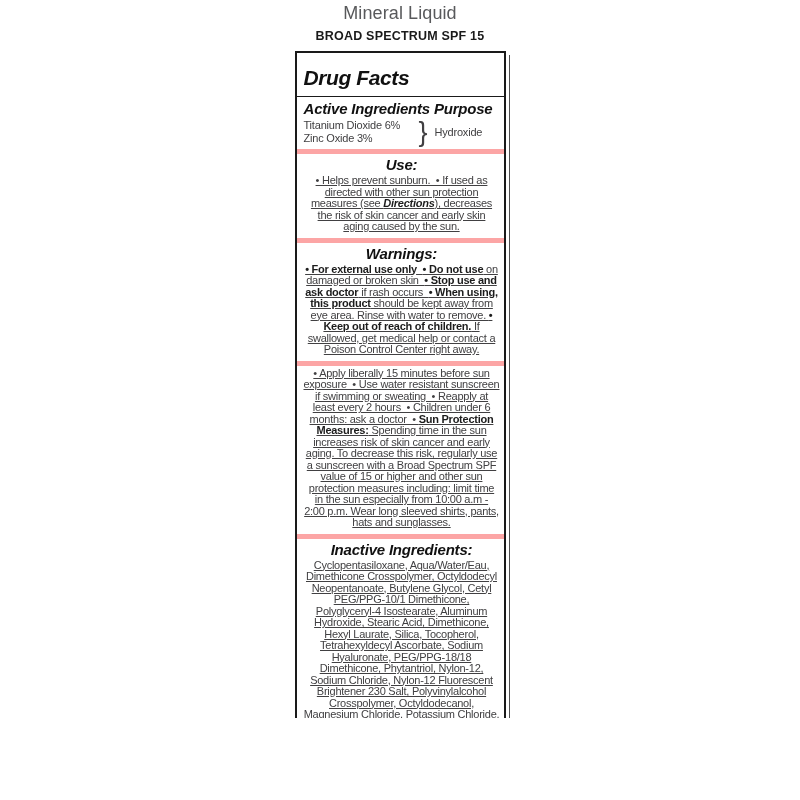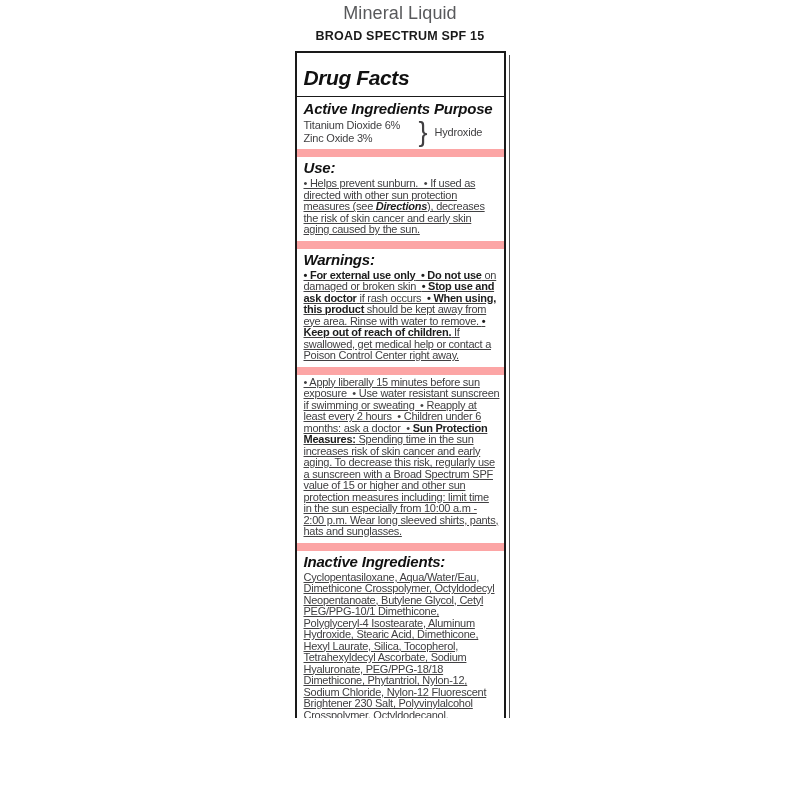--- a/index.html
+++ b/index.html
@@ -93,22 +93,23 @@
     margin: 0 7px 0 2px;
   }
   .purpose-value {
     color: #414042;
     font-size: 11px;
     letter-spacing: -0.2px;
     margin-right: 3px;
     min-width: 55px;
   }
   .df-section {
-    border-top: 8px solid #fca5a5;
+    border-top: 5px solid #fca5a5;
     padding: 2px 4px 5px 7px;
+    text-align: center;
   }
   .df-section h2 {
     margin: 0 0 2px 0;
     font-size: 15px;
     font-weight: bold;
     font-style: italic;
     color: #111111;
     letter-spacing: -0.2px;
   }
   .df-section p {

